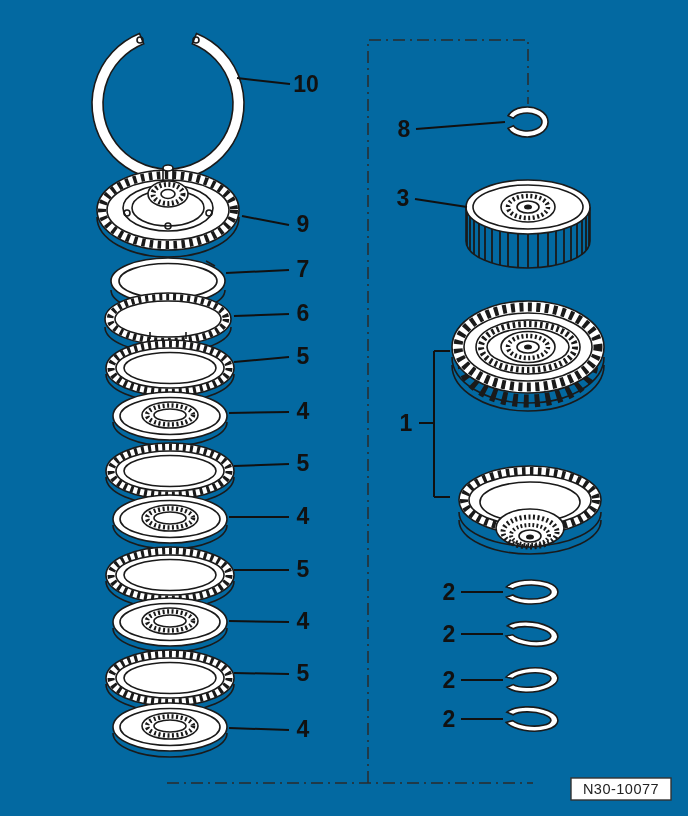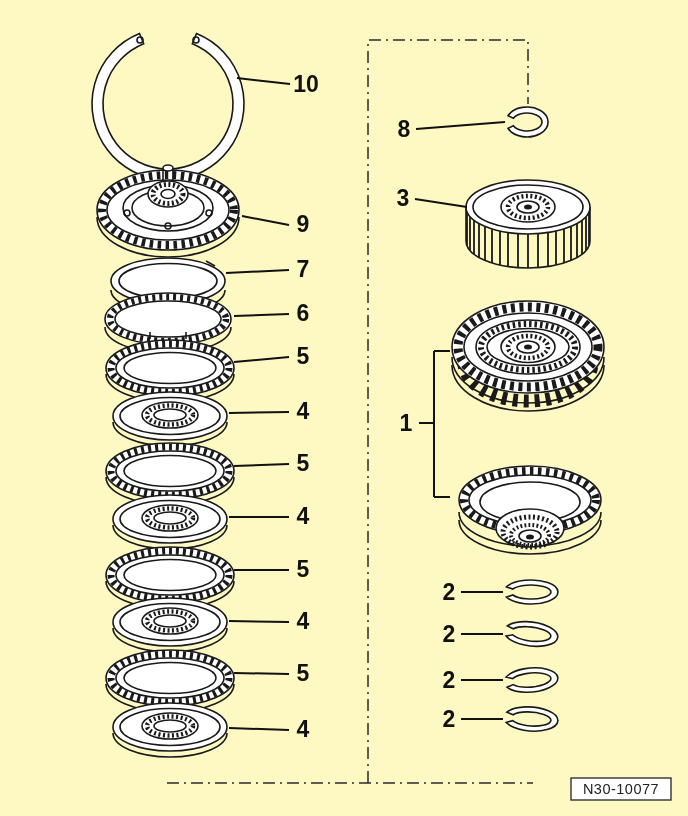--- a/index.html
+++ b/index.html
@@ -1,16 +1,16 @@
 <!DOCTYPE html>
 <html><head>
 <meta charset="utf-8">
 <style>
   html,body { margin:0; padding:0; background:#fff; }
-  .figure-wrap { position:relative; width:688px; height:816px; background:#fef9c3; overflow:hidden;
+  .figure-wrap { position:relative; width:688px; height:816px; background:#0369a1; overflow:hidden;
                  font-family:"Liberation Sans", sans-serif; }
   svg { display:block; }
   .ln    { fill:none; stroke:#1a1a1a; stroke-width:1.6; }
   .lnf   { fill:#ffffff; stroke:#1a1a1a; stroke-width:1.6; }
   .teeth { fill:none; stroke:#1a1a1a; }
   .rib   { fill:none; stroke:#1a1a1a; stroke-width:1.8; }
   .leader{ fill:none; stroke:#111111; stroke-width:2; }
   .dashdot { fill:none; stroke:#2b2b2b; stroke-width:1.5; stroke-dasharray:12 5 2 5; }
   .callout { font:bold 23px "Liberation Sans", sans-serif; fill:#111; }
   .figid   { font:14.5px "Liberation Sans", sans-serif; fill:#222; letter-spacing:.5px; }

